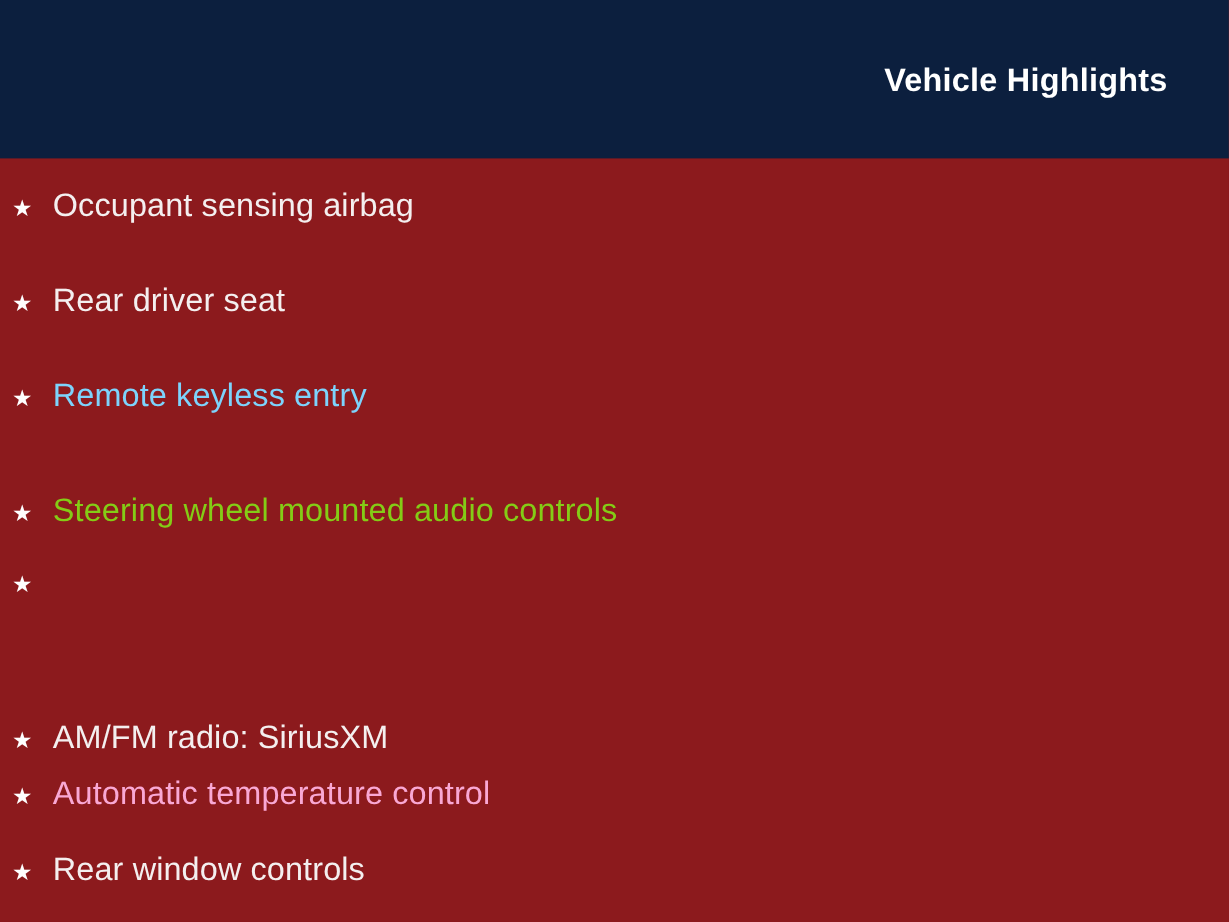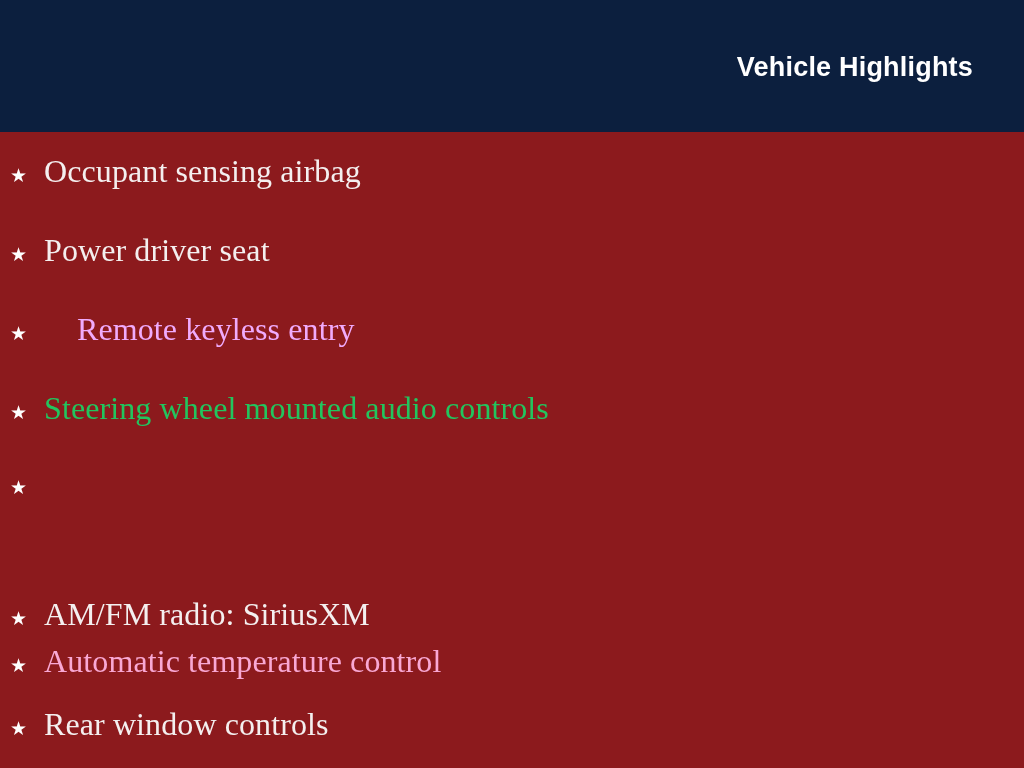--- a/index.html
+++ b/index.html
@@ -70,22 +70,22 @@
     width: 34px;
     flex: 0 0 34px;
     color: #ffffff;
     font-family: "DejaVu Sans", sans-serif;
     font-size: 19px;
     line-height: 34px;
     text-align: left;
   }
   .highlight-label {
     color: #f4efef;
-    font-family: Liberation Serif, serif;
-    font-size: 32px;
+    font-family: Liberation Sans, sans-serif;
+    font-size: 27px;
     font-weight: normal;
     line-height: 34px;
     letter-spacing: 0.1px;
   }
 </style>
 </head>
 <body style="background: rgb(140, 26, 29);">
 
 <div id="slide" style="background: rgb(140, 26, 29);">
 
@@ -94,29 +94,29 @@
   </div>
 
   <ul id="highlights-list">
 
   <li class="highlight-item" style="top: 22px;">
         <span class="bullet-star" style="color: rgb(255, 255, 255);">★</span>
         <span class="highlight-label" style="color: rgb(244, 239, 239);">Occupant sensing airbag</span>
       </li>
       <li class="highlight-item" style="top: 101px;">
         <span class="bullet-star" style="color: rgb(255, 255, 255);">★</span>
-        <span class="highlight-label" style="color: rgb(244, 239, 239);">Power driver seat</span>
+        <span class="highlight-label" style="color: rgb(244, 239, 239);">Rear driver seat</span>
       </li>
       <li class="highlight-item" style="top: 180px;">
         <span class="bullet-star" style="color: rgb(255, 255, 255);">★</span>
-        <span class="highlight-label" style="color: #f0abfc; margin-left: 33px;">Remote keyless entry</span>
+        <span class="highlight-label" style="color: #7dd3fc;">Remote keyless entry</span>
       </li>
       <li class="highlight-item" style="top: 259px;">
         <span class="bullet-star" style="color: rgb(255, 255, 255);">★</span>
-        <span class="highlight-label" style="color: #22c55e;">Steering wheel mounted audio controls</span>
+        <span class="highlight-label" style="color: #84cc16; margin-top: 17px;">Steering wheel mounted audio controls</span>
       </li>
       <li class="highlight-item" style="top: 338px;">
         <span class="bullet-star" style="color: rgb(255, 255, 255);">★</span>
       </li>
       <li class="highlight-item" style="top: 417px;">
         <span class="bullet-star" style="color: rgb(255, 255, 255);">★</span>
         <span class="highlight-label" style="color: rgb(244, 239, 239); margin-top: 48px;">AM/FM radio: SiriusXM</span>
       </li>
       <li class="highlight-item" style="top: 496px;">
         <span class="bullet-star" style="color: rgb(255, 255, 255);">★</span>

